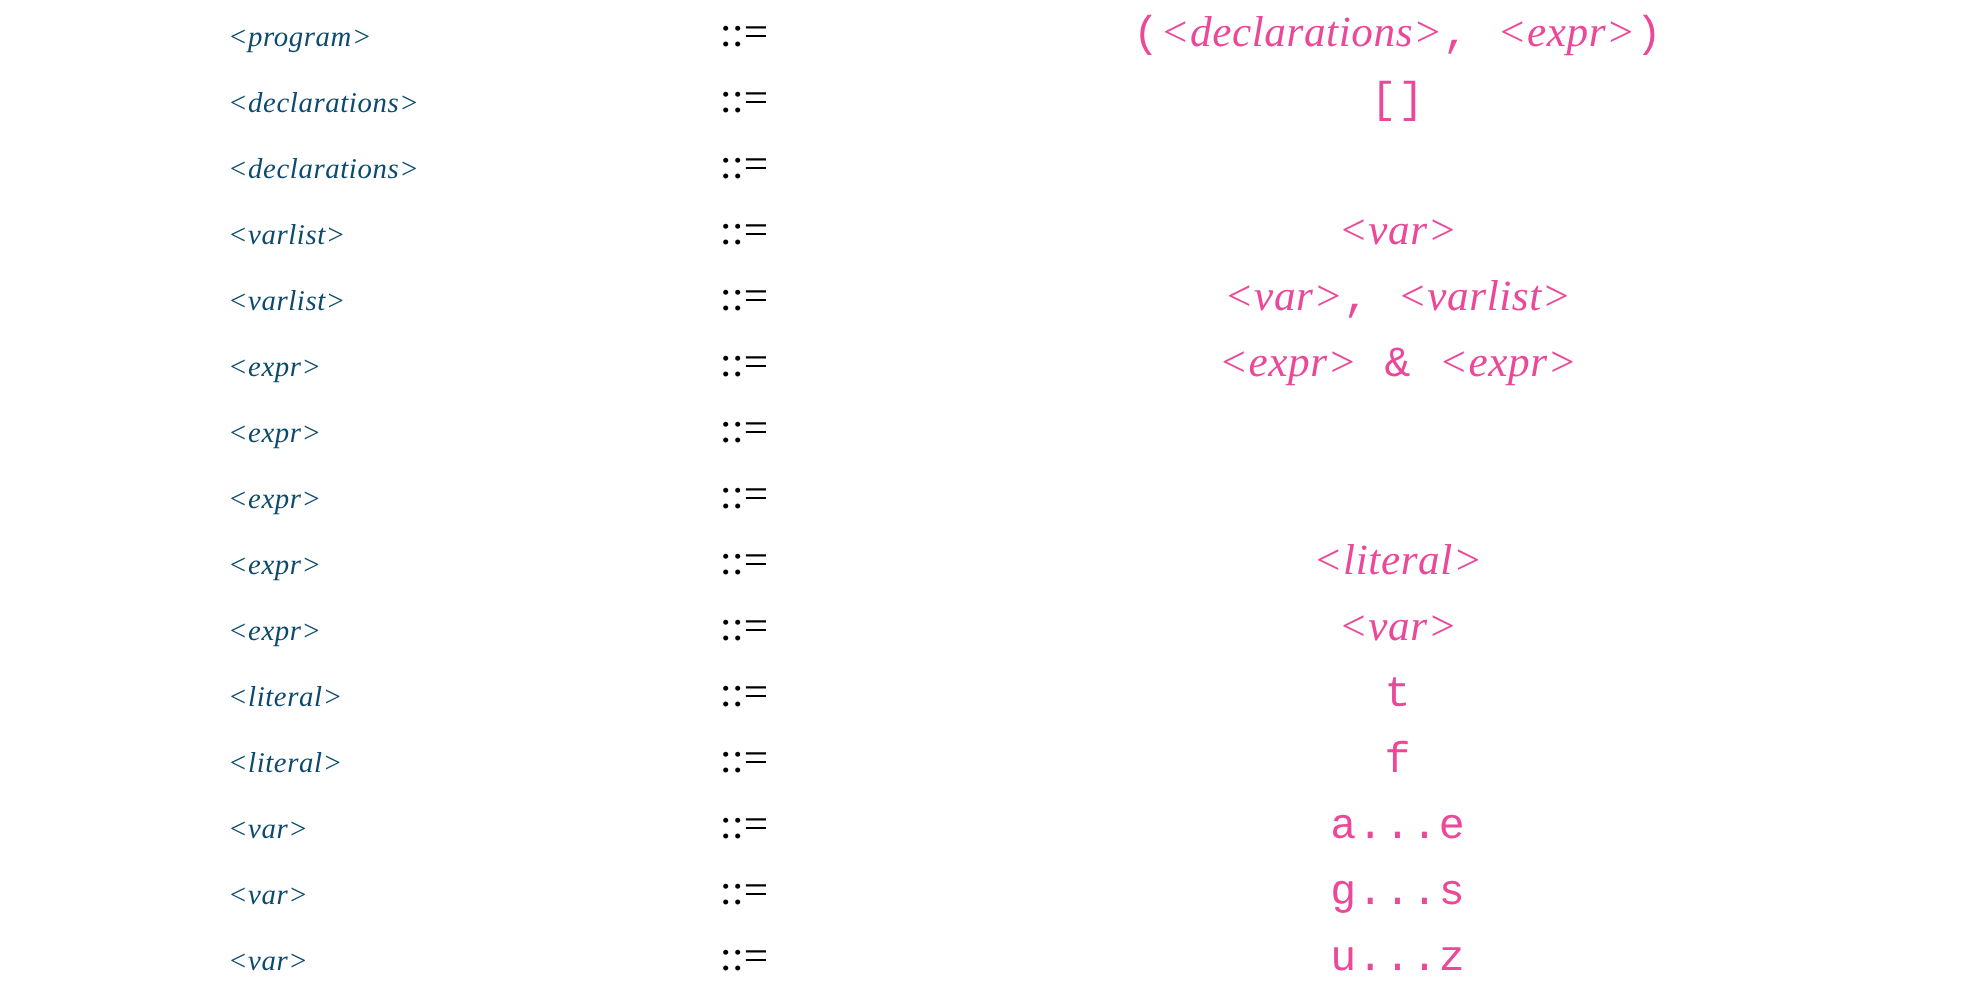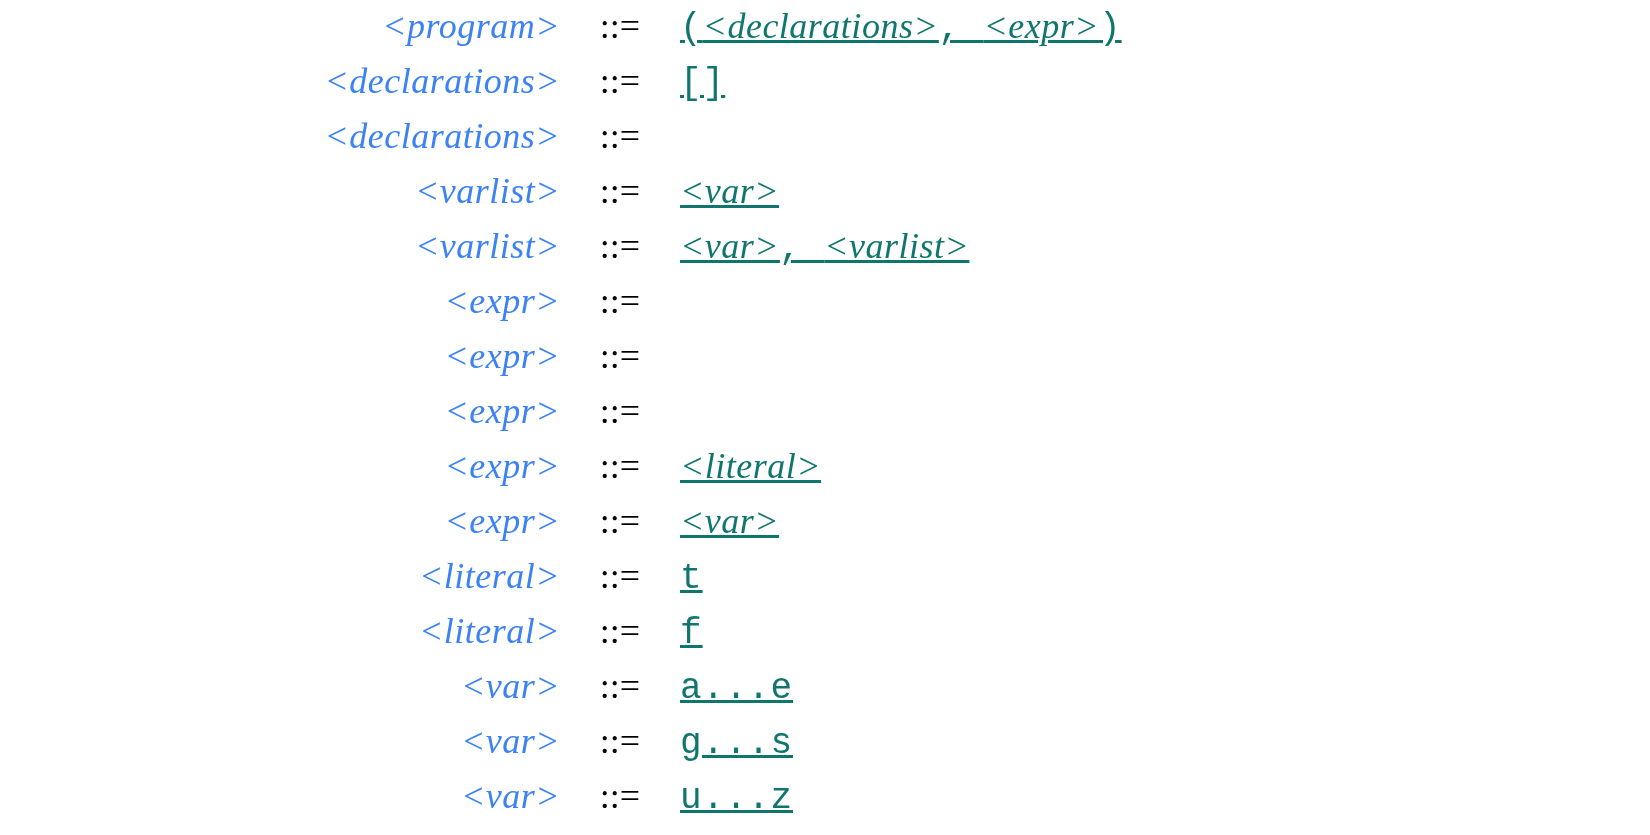--- a/index.html
+++ b/index.html
@@ -18,40 +18,38 @@
       margin-left: 190px;
     }
     .grammar-row {
       display: flex;
       align-items: baseline;
       line-height: 1.0;
       height: 55px;
     }
     .lhs {
       width: 370px;
-      text-align: right;
-      font-size: 36px;
+      font-size: 24px;
       font-style: italic;
       letter-spacing: 0.5px;
-      color: #3b82f6;
+      color: #0c4a6e;
     }
     .op {
       width: 120px;
       text-align: center;
       font-size: 36px;
       font-style: normal;
       color: #000;
     }
     .rhs {
       flex: 1;
-      text-align: left;
+      text-align: center;
       font-size: 36px;
-      color: #0f766e;
+      color: #ec4899;
       white-space: nowrap;
-      text-decoration: underline;
     }
     .nt {
       font-style: italic;
       letter-spacing: 0.5px;
     }
     .term {
       font-family: 'Courier New', Courier, monospace;
       font-style: normal;
       font-size: 36px;
       letter-spacing: 1px;
@@ -84,20 +82,21 @@
       <div class="rhs"><span class="nt">&lt;var&gt;</span></div>
     </div>
     <div class="grammar-row">
       <div class="lhs">&lt;varlist&gt;</div>
       <div class="op">::=</div>
       <div class="rhs"><span class="nt">&lt;var&gt;</span><span class="term">, </span><span class="nt">&lt;varlist&gt;</span></div>
     </div>
     <div class="grammar-row">
       <div class="lhs">&lt;expr&gt;</div>
       <div class="op">::=</div>
+      <div class="rhs"><span class="nt">&lt;expr&gt;</span><span class="term"> &amp; </span><span class="nt">&lt;expr&gt;</span></div>
     </div>
     <div class="grammar-row">
       <div class="lhs">&lt;expr&gt;</div>
       <div class="op">::=</div>
     </div>
     <div class="grammar-row">
       <div class="lhs">&lt;expr&gt;</div>
       <div class="op">::=</div>
     </div>
     <div class="grammar-row">

